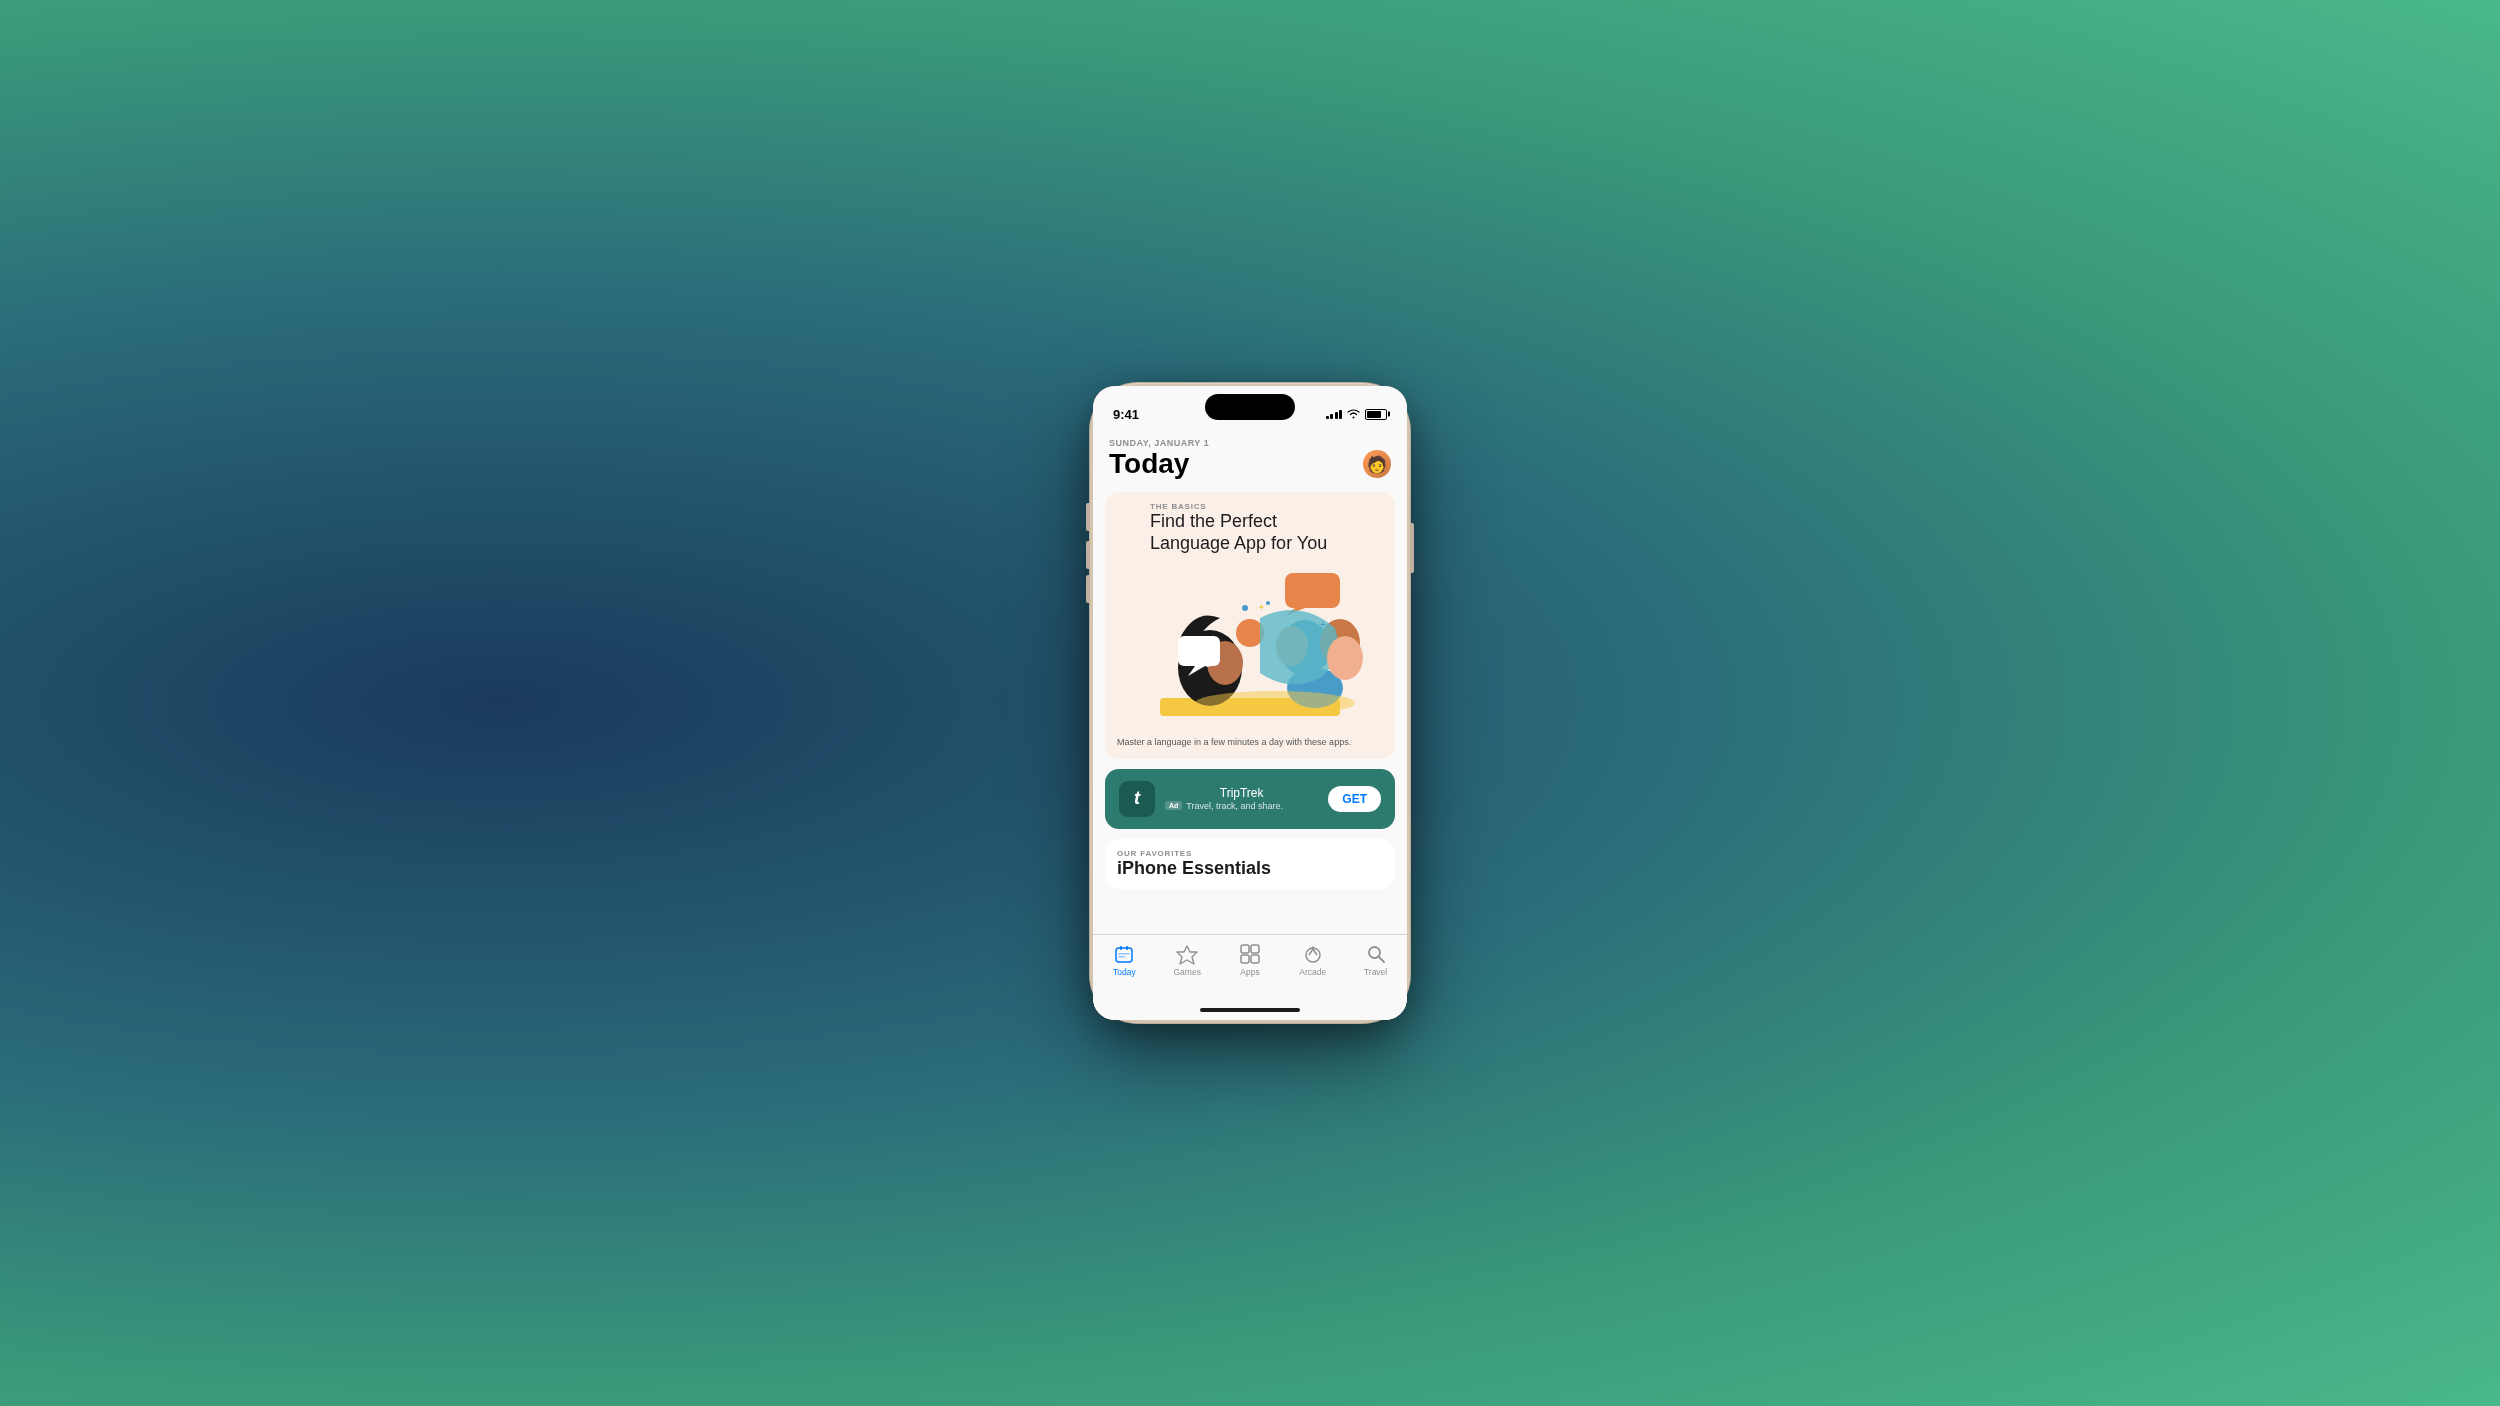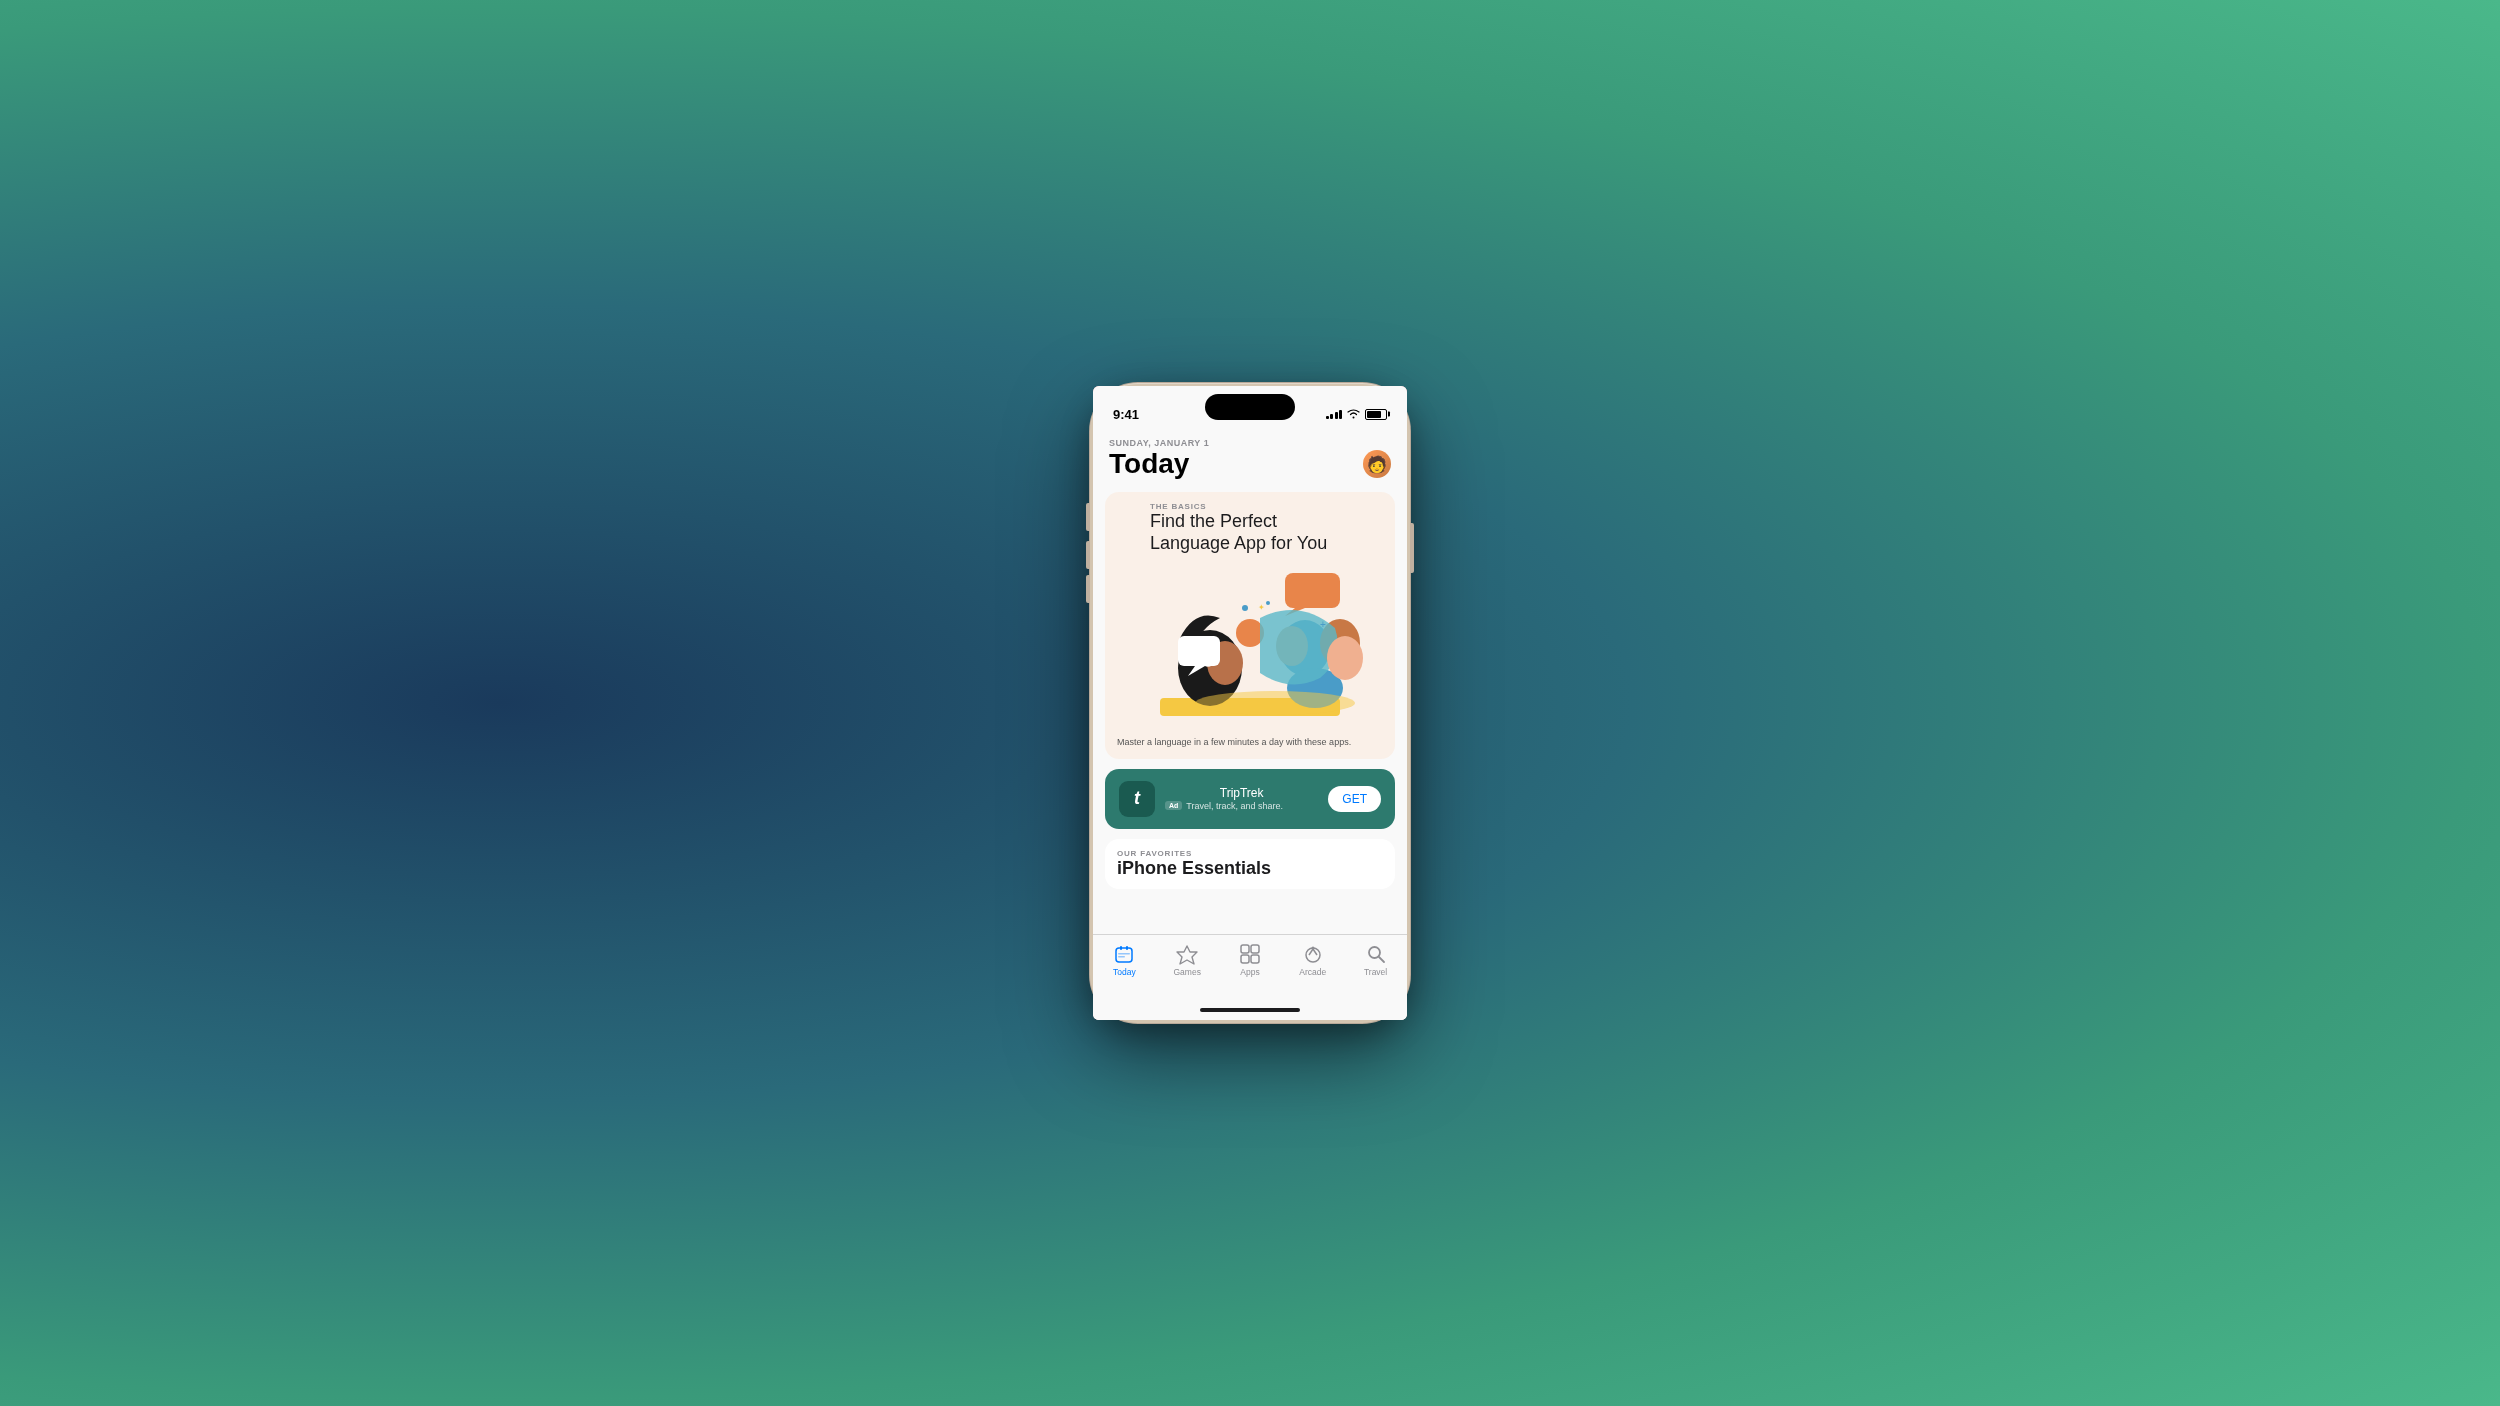--- a/index.html
+++ b/index.html
@@ -25,21 +25,21 @@
         0 30px 80px rgba(0,0,0,0.5),
         0 10px 30px rgba(0,0,0,0.3),
         inset 0 1px 0 rgba(255,255,255,0.3);
       position: relative;
     }
 
     .phone-inner {
       width: 100%;
       height: 100%;
       background: #fca5a5;
-      border-radius: 6px;
+      border-radius: 22px;
       overflow: hidden;
       position: relative;
     }
 
     
     .phone-outer::before {
       content: '';
       position: absolute;
       left: -4px;
       top: 120px;
@@ -292,21 +292,21 @@
 
     .ad-description {
       font-size: 9px;
       color: rgba(255,255,255,0.8);
     }
 
     .get-button {
       background: #fff;
       color: #007aff;
       font-size: 12px;
-      font-weight: 400;
+      font-weight: 700;
       padding: 6px 14px;
       border-radius: 14px;
       border: none;
       cursor: pointer;
       flex-shrink: 0;
     }
 
     
     .favorites-card {
       background: #fff;

